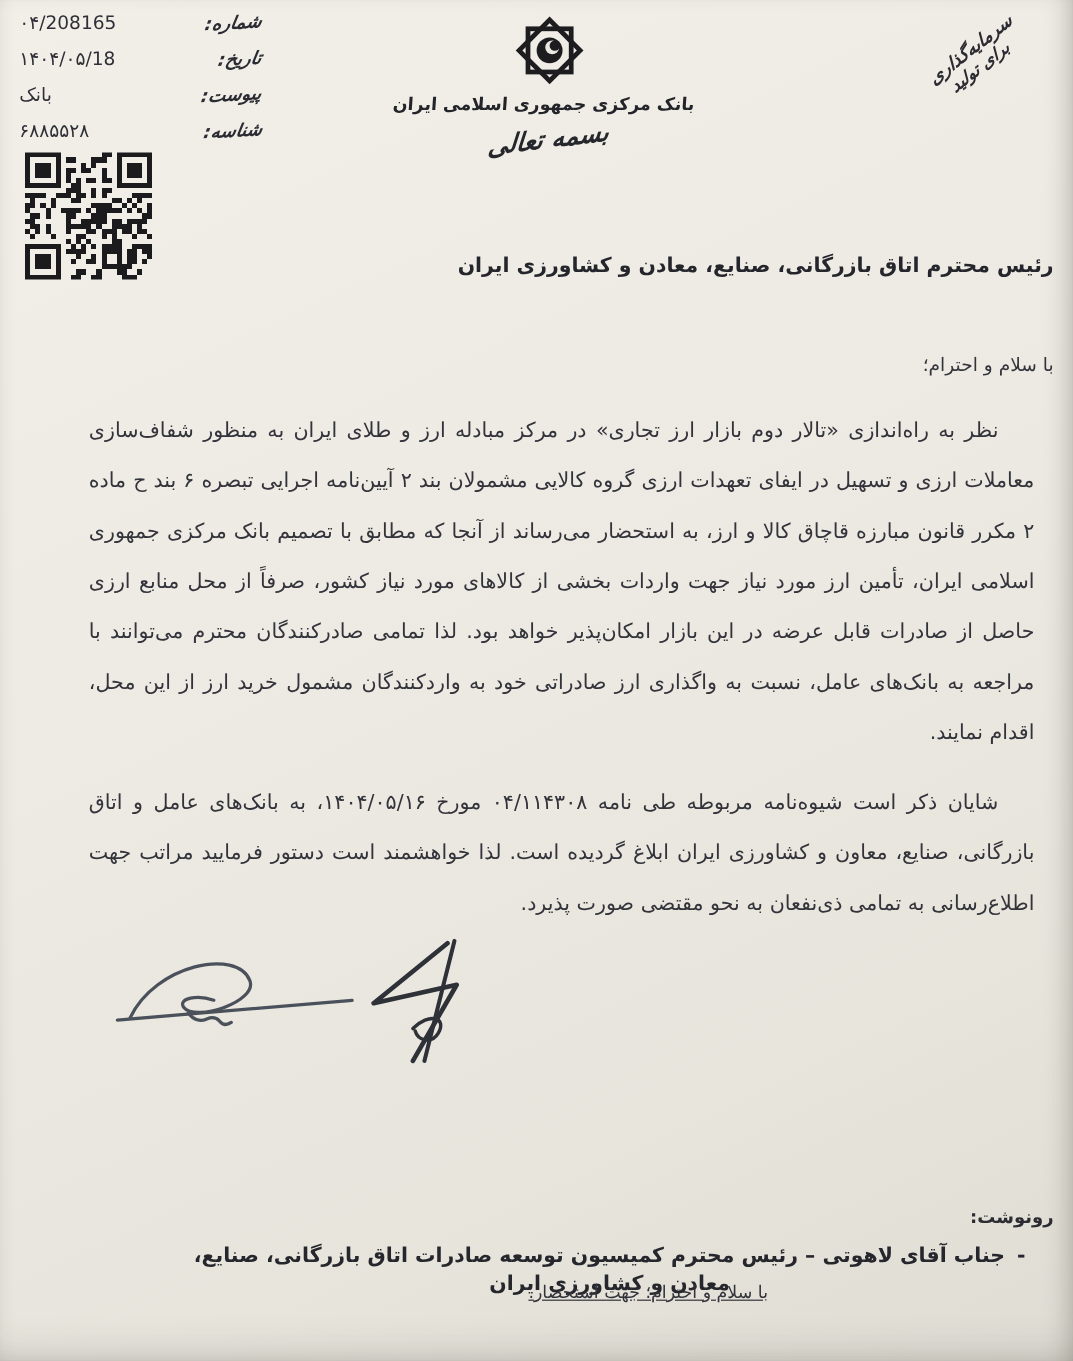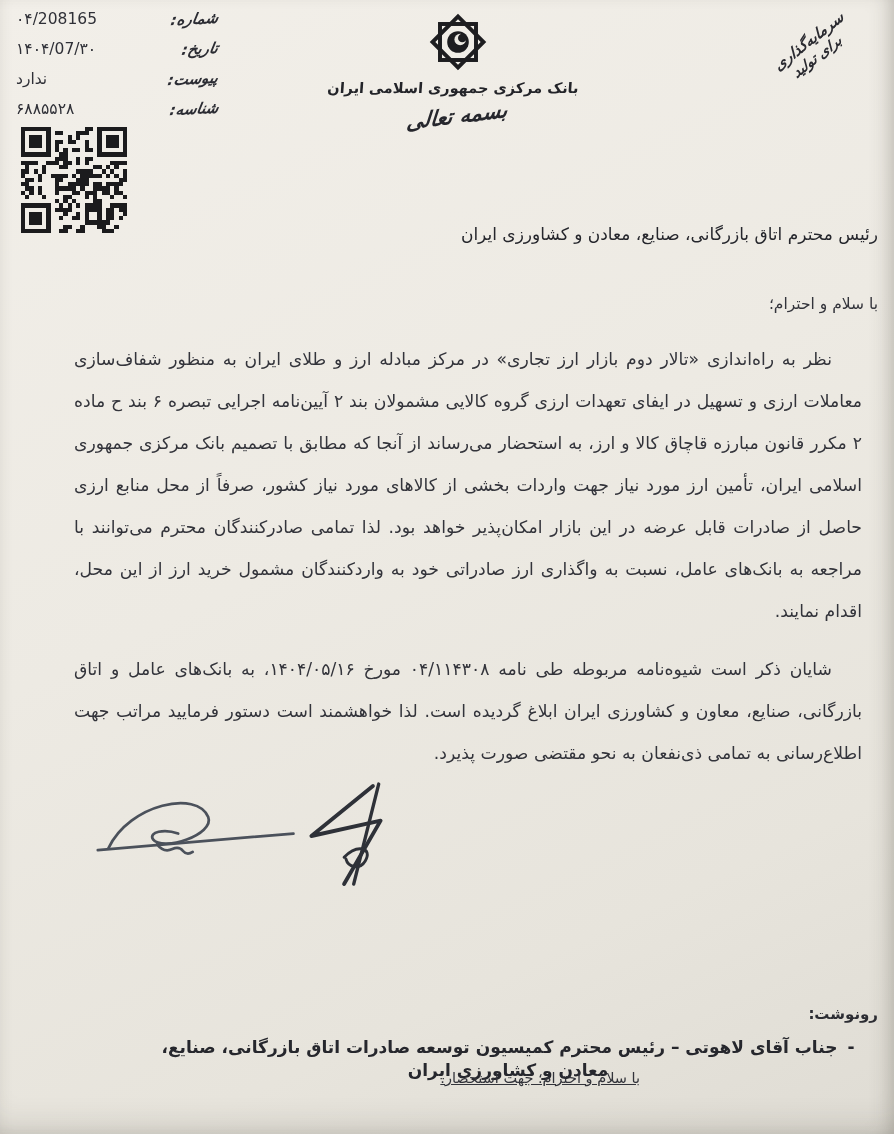--- a/index.html
+++ b/index.html
@@ -47,21 +47,21 @@
   .slogan-inner{
     position:absolute;top:30px;right:10px;width:130px;
     transform:rotate(-38deg) skewX(-10deg);
     text-align:center;color:#2b2b31;
   }
   .slogan-l1{font-size:15px;font-weight:bold;font-style:italic;line-height:17px;}
   .slogan-l2{font-size:14px;font-weight:bold;font-style:italic;line-height:16px;}
   
   .recipient{position:absolute;top:194px;right:16px;text-align:right;}
   .recipient-line1{font-size:17px;font-weight:bold;color:#25262c;line-height:24px;}
-  .recipient-line2{font-size:17px;font-weight:normal;color:#25262c;line-height:24px;margin-top:28px;}
+  .recipient-line2{font-size:17px;font-weight:bold;color:#25262c;line-height:24px;margin-top:16px;}
   
   .salutation{position:absolute;top:295px;right:16px;font-size:15.5px;color:#33343b;}
   .body-text{
     position:absolute;top:322px;right:16px;left:58px;
     font-size:17.2px;line-height:42px;color:#33343b;
     text-align:justify;text-align-last:right;
   }
   .body-text p{margin:16px;text-indent:30px;}
   
   .sigblock{position:absolute;top:692px;left:62px;width:362px;text-align:center;}
@@ -88,25 +88,25 @@
 
 <div class="page">
 
   <div class="meta">
     <div class="meta-row">
       <span class="meta-label">شماره:</span>
       <span class="meta-value">۰۴/208165</span>
     </div>
     <div class="meta-row">
       <span class="meta-label">تاریخ:</span>
-      <span class="meta-value">۱۴۰۴/07/۳۰</span>
+      <span class="meta-value">۱۴۰۴/۰۵/18</span>
     </div>
     <div class="meta-row">
       <span class="meta-label">پیوست:</span>
-      <span class="meta-value">ندارد</span>
+      <span class="meta-value">بانک</span>
     </div>
     <div class="meta-row">
       <span class="meta-label">شناسه:</span>
       <span class="meta-value">۶۸۸۵۵۲۸</span>
     </div>
   </div>
 
   <div class="qr">
     <svg viewBox="0 0 25 25" shape-rendering="crispEdges" aria-hidden="true">
       <g class="qr-modules" fill="#1b1b1d">

